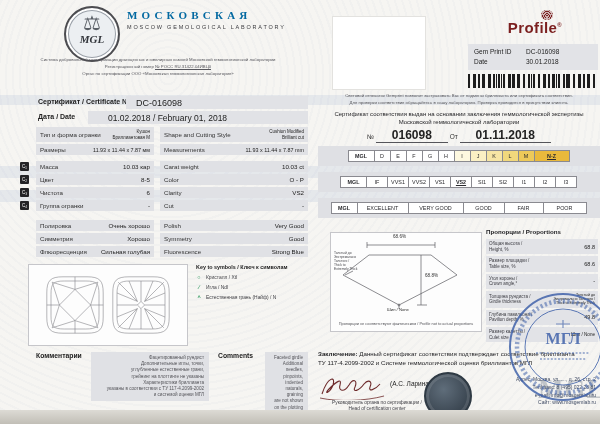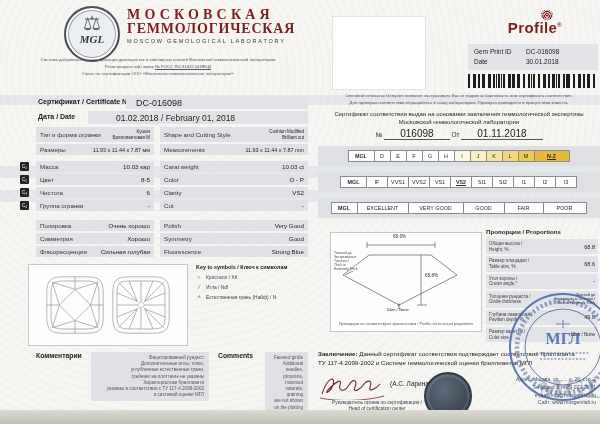--- a/index.html
+++ b/index.html
@@ -9,21 +9,21 @@
         background:repeating-radial-gradient(circle at 28% 18%, rgba(150,165,190,.05) 0 2px, transparent 2px 7px);
         pointer-events:none;}
   .abs{position:absolute;}
   .wm-band{position:absolute;left:0;width:600px;background:rgba(165,182,210,.20);}
 
   
   .logo{width:52px;height:52px;border:2px solid #4c4c50;border-radius:50%;background:#eceff2;
         box-shadow:inset 0 0 0 2px #fff, inset 0 0 0 3px #9aa0a8;text-align:center;}
   .logo .scales{font-size:20px;line-height:24px;color:#5a5f66;display:block;margin-top:3px;}
   .logo .mgl{font-family:"Liberation Serif",serif;font-weight:bold;font-style:italic;font-size:11px;color:#33363c;display:block;margin-top:-2px;}
-  .title-line{font-family:"Liberation Serif",serif;font-weight:bold;font-size:14px;line-height:14px;color:#7f1d1d;}
+  .title-line{font-family:"Liberation Serif",serif;font-weight:bold;font-size:11px;line-height:14px;color:#0369a1;}
   .ls1{letter-spacing:4.2px}.ls2{letter-spacing:0.8px}.ls3{letter-spacing:3.4px}
   .subtitle{font-size:5.5px;letter-spacing:1.8px;color:#3a3a3e;margin-top:2px;}
   .fineprint{font-size:4.3px;line-height:1.6;color:#56565c;text-align:center;}
   .uline-s{border-bottom:.5px solid #56565c;}
 
   
   .cert-title{font-size:7.8px;font-weight:bold;color:#1b1b1e;text-align:center;}
   .flab{font-size:7px;font-weight:bold;color:#222;}
   .band{background:#e1e2e6;height:13px;display:flex;align-items:center;}
   .bigval{font-size:9px;color:#222;}
@@ -59,21 +59,21 @@
   .gp-box{background:#e2e3e7;padding:3px 6px;font-size:6.5px;color:#222;}
   .gp-box .row{display:flex;line-height:1.55;}
   .gp-box .l{width:52px;}
   .barcode{background:
       repeating-linear-gradient(90deg,#1d1d1d 0 2px,transparent 2px 5px),
       repeating-linear-gradient(90deg,#1d1d1d 0 1px,transparent 1px 7px),
       repeating-linear-gradient(90deg,#1d1d1d 0 1px,transparent 1px 11px);}
   .note{font-size:4.3px;line-height:1.55;color:#55555a;text-align:center;white-space:pre-line;}
   .basis{font-size:6px;line-height:1.4;color:#1f1f22;text-align:center;white-space:pre-line;}
   .basisnums{font-size:6.5px;color:#333;text-align:center;}
-  .uline{border-bottom:1px solid #55555a;padding:0 16px;font-weight:normal;font-size:10px;color:#222;}
+  .uline{border-bottom:1px solid #55555a;padding:0 16px;font-weight:bold;font-size:12px;color:#222;}
   .scalebar{position:absolute;left:318px;width:270px;background:#dfe0e4;padding:4px 6px;display:flex;justify-content:center;}
   .cell{border:1px solid #8a8a90;background:#fff;height:12px;display:flex;align-items:center;justify-content:center;
         font-size:5.4px;color:#2a2a2e;margin-left:-1px;box-sizing:border-box;}
   .chead{width:27px;font-weight:bold;}
   .cw17{width:17px}.cw21{width:22px}.cwnz{width:36px}
   .t1{background:#fdf8e0}.t2{background:#fbf0c4}.t3{background:#f6e5a4}.t4{background:#f1d87c}.t5{background:#edc959}
   .selbg{background:#e9b93c;font-weight:bold;text-decoration:underline;}
   .selu{font-weight:bold;text-decoration:underline;}
   .cutc{padding:0 4px;}
   .prophead{font-size:6.2px;font-weight:bold;color:#1d1d20;}
@@ -109,40 +109,39 @@
   <div class="wm-band" style="top:95px;height:10px;"></div>
   <div class="wm-band" style="top:166px;height:12px;"></div>
   <div class="wm-band" style="top:190px;height:12px;"></div>
 
   <div class="abs logo" style="left:64px;top:6px;">
     <span class="scales">⚖</span>
     <span class="mgl">MGL</span>
   </div>
   <div class="abs" style="left:127px;top:8px;">
     <div class="title-line ls1">МОСКОВСКАЯ</div>
-    <div class="title-line ls2">ГЕММОЛОГИЧЕСКАЯ</div>
     <div class="subtitle">MOSCOW GEMOLOGICAL LABORATORY</div>
   </div>
   <div class="abs fineprint" style="left:8px;top:57px;width:300px;">
     <div>Система добровольной сертификации драгоценных и ювелирных камней Московской геммологической лаборатории</div>
     <div>
       <span>Регистрационный номер</span>
       <span class="uline-s">№ РОСС RU.31422.04ИВЦ0</span>
     </div>
     <div>Орган по сертификации ООО «Московская геммологическая лаборатория»</div>
   </div>
 
 
   <div class="abs flab" style="left:38px;top:98px;">Сертификат / Certificate №</div>
   <div class="abs band" style="left:126px;top:96px;width:182px;">
     <span class="bigval" style="padding-left:10px;">DC-016098</span>
   </div>
   <div class="abs flab" style="left:38px;top:113px;">Дата / Date</div>
   <div class="abs band" style="left:88px;top:111px;width:220px;">
-    <span class="bigval" style="padding-left:28px;font-size:8.5px;">01.02.2018 / February 01, 2018</span>
+    <span class="bigval" style="padding-left:20px;font-size:8.5px;">01.02.2018 / February 01, 2018</span>
   </div>
 
   <div class="abs" style="left:36px;top:127px;width:272px;height:130px;">
     <div class="drow" style="top:0;height:15px;">
       <div class="half ru">
         <span class="lab">Тип и форма огранки</span>
         <span class="val two">Кушон
 Бриллиантовая М</span>
       </div>
       <div class="half en">

